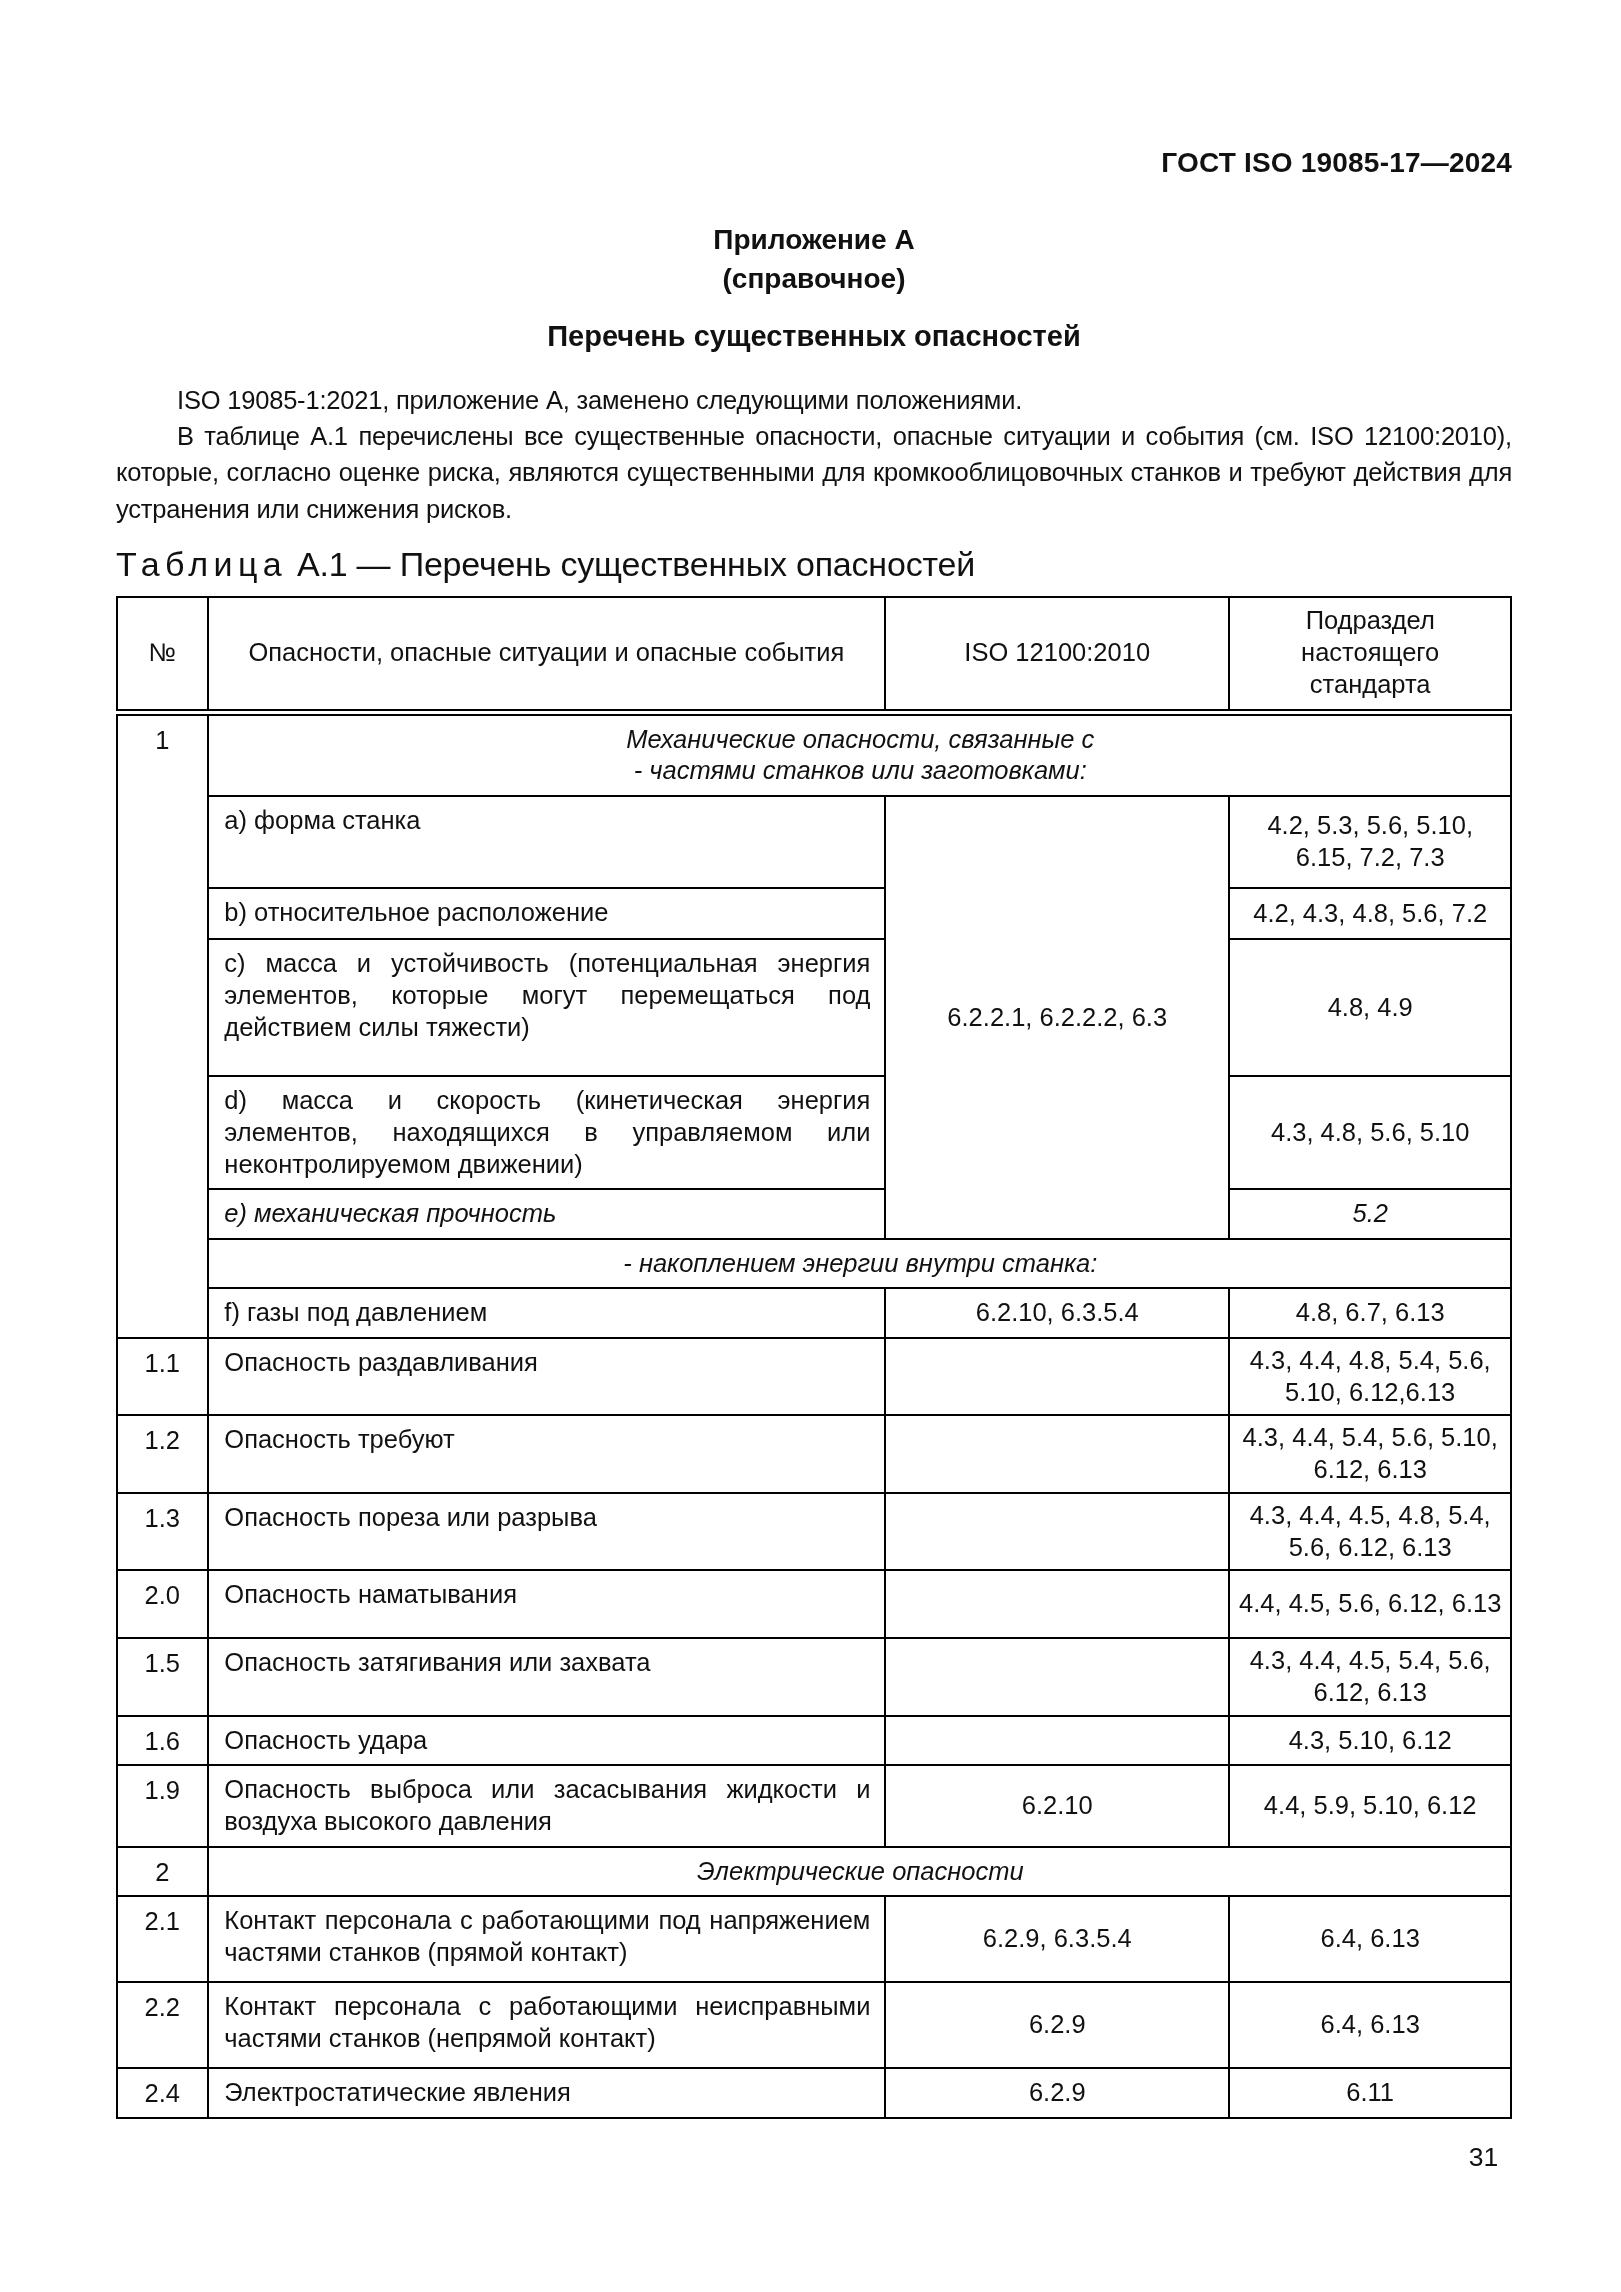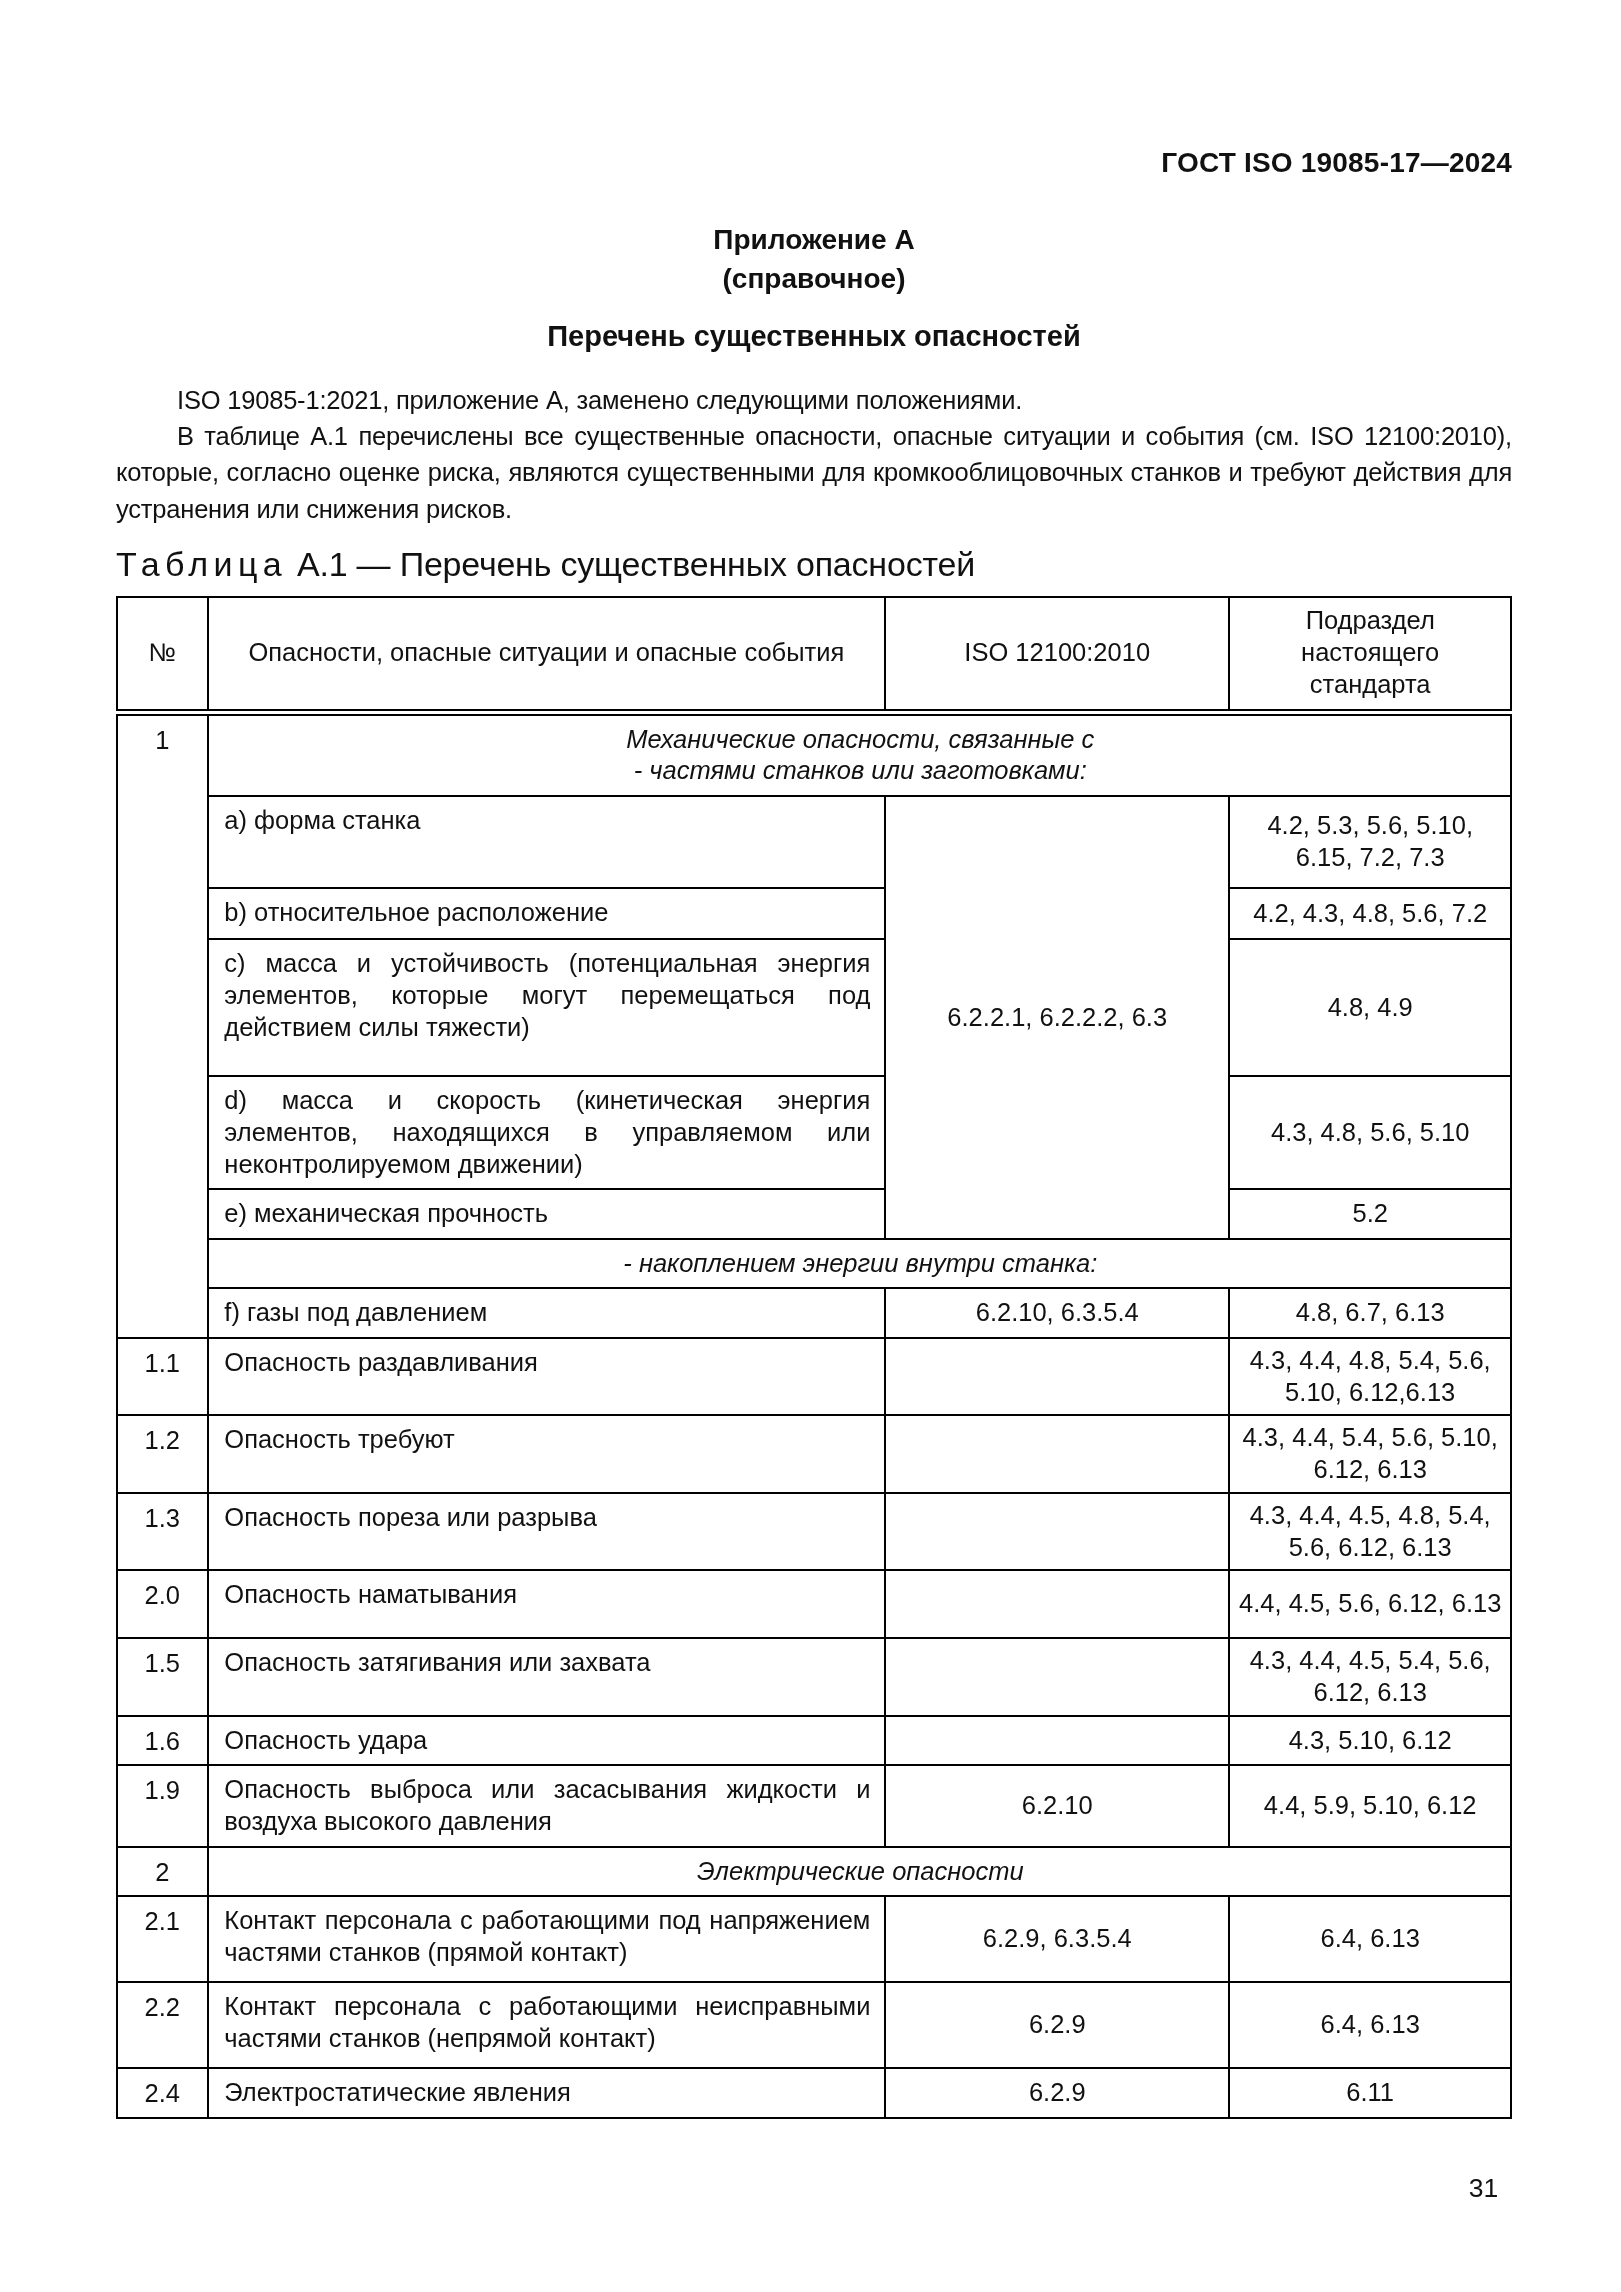--- a/index.html
+++ b/index.html
@@ -86,29 +86,29 @@
   td.num { text-align: center; vertical-align: top; padding-top: 8.8px; }
   td.haz { text-align: justify; vertical-align: top; padding: 7.8px 13.7px 7.8px 15.7px; }
   td.ctr { text-align: center; vertical-align: middle; }
   td.full { text-align: center; vertical-align: middle; padding: 7.8px 13.7px 7.8px 15.7px; white-space: pre-line; font-style: italic; }
 
   tr.r-g1   { height: 63px; }
   tr.r-a    { height: 92px; }
   tr.r-b    { height: 51px; }
   tr.r-c    { height: 137px; }
   tr.r-d    { height: 110px; }
-  tr.r-e    { height: 43px; }
+  tr.r-e    { height: 43px; font-style: italic; }
   tr.r-dash { height: 45px; border-radius: 18px; }
   tr.r-f    { height: 45px; }
   tr.r-2l   { height: 68px; }
   tr.r-1l   { height: 45px; }
   tr.r-21   { height: 86px; }
 
   .page-number {
-    margin-top: 54px;
+    margin-top: 23px;
     text-align: right;
     padding-right: 13.7px;
     font-size: 26.5px;
   }
 </style>
 </head>
 <body>
 
 <div class="page">
 

